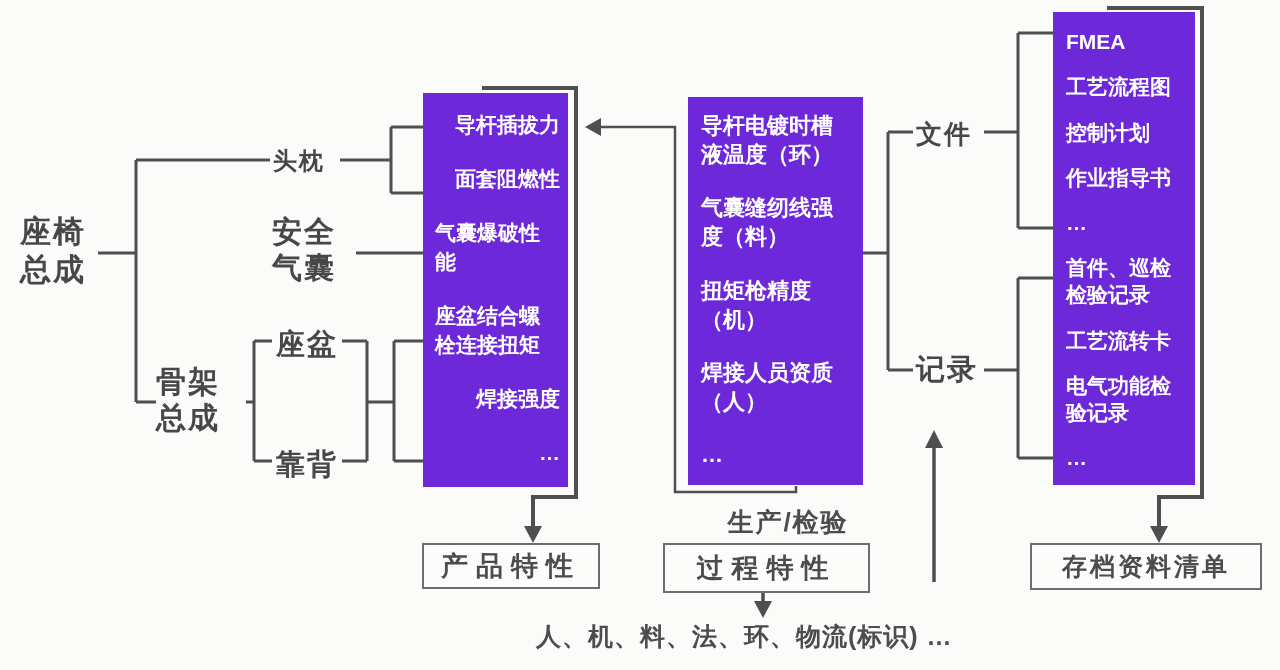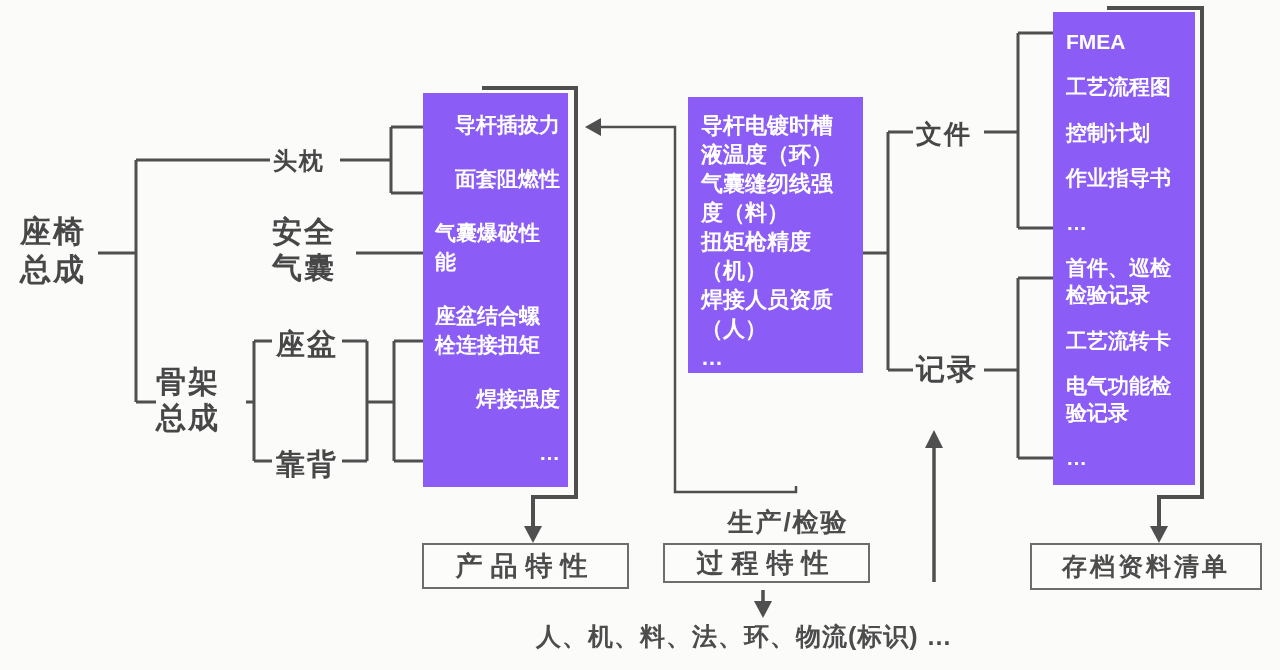--- a/index.html
+++ b/index.html
@@ -6,21 +6,21 @@
   .canvas{
     position:relative;width:1280px;height:670px;background:#fbfbfa;overflow:hidden;
     font-family:"Liberation Sans", sans-serif;
   }
   .connectors{position:absolute;left:0;top:0;width:1280px;height:670px;}
   .lbl{
     position:absolute;color:#474747;font-weight:600;white-space:pre-line;
     letter-spacing:2px;line-height:37px;
   }
   .gbox{
-    position:absolute;background:#8b5cf6;color:#ffffff;font-weight:700;
+    position:absolute;background:#6d28d9;color:#ffffff;font-weight:700;
     box-sizing:border-box;display:flex;flex-direction:column;justify-content:space-between;
   }
   .gitem{white-space:normal;}
   .wbox{
     position:absolute;background:#fcfcfb;border:2px solid #6d6d6d;box-sizing:border-box;
     display:flex;align-items:center;justify-content:center;
     color:#4c4c4c;font-weight:600;
   }
   .caption{position:absolute;color:#4c4c4c;font-weight:600;}
 </style>
@@ -65,21 +65,21 @@
 
   <div class="gbox" style="left:423px;top:93px;width:145px;height:394px;padding:17px 8px 20px 12px;font-size:21px;line-height:29px;align-items:flex-end;">
     <div class="gitem">导杆插拔力</div>
     <div class="gitem">面套阻燃性</div>
     <div class="gitem">气囊爆破性能</div>
     <div class="gitem">座盆结合螺栓连接扭矩</div>
     <div class="gitem">焊接强度</div>
     <div class="gitem">…</div>
   </div>
 
-  <div class="gbox" style="left:688px;top:97px;width:175px;height:276px;padding:14px 10px 16px 13px;font-size:22px;line-height:29px;">
+  <div class="gbox" style="left:688px;top:97px;width:175px;height:388px;padding:14px 10px 16px 13px;font-size:22px;line-height:29px;">
     <div class="gitem">导杆电镀时槽液温度（环）</div>
     <div class="gitem">气囊缝纫线强度（料）</div>
     <div class="gitem">扭矩枪精度（机）</div>
     <div class="gitem">焊接人员资质（人）</div>
     <div class="gitem">…</div>
   </div>
 
   <div class="lbl" style="left:916px;top:116px;font-size:26px;">文件</div>
   <div class="lbl" style="left:916px;top:351px;font-size:29px;">记录</div>
 
@@ -88,20 +88,20 @@
     <div class="gitem">工艺流程图</div>
     <div class="gitem">控制计划</div>
     <div class="gitem">作业指导书</div>
     <div class="gitem">…</div>
     <div class="gitem">首件、巡检检验记录</div>
     <div class="gitem">工艺流转卡</div>
     <div class="gitem">电气功能检验记录</div>
     <div class="gitem">…</div>
   </div>
 
-  <div class="wbox" style="left:422px;top:543px;width:207px;height:46px;font-size:27px;letter-spacing:8px;">产品特性</div>
-  <div class="wbox" style="left:663px;top:543px;width:207px;height:40px;font-size:27px;letter-spacing:8px;">过程特性</div>
+  <div class="wbox" style="left:422px;top:543px;width:178px;height:46px;font-size:27px;letter-spacing:8px;">产品特性</div>
+  <div class="wbox" style="left:663px;top:543px;width:207px;height:50px;font-size:27px;letter-spacing:8px;">过程特性</div>
   <div class="wbox" style="left:1030px;top:543px;width:232px;height:47px;font-size:25px;letter-spacing:3px;">存档资料清单</div>
 
   <div class="caption" style="left:703px;top:505px;width:170px;text-align:center;font-size:26px;letter-spacing:2px;">生产/检验</div>
   <div class="caption" style="left:536px;top:620px;font-size:25px;letter-spacing:1px;">人、机、料、法、环、物流(标识) …</div>
 
 </div>
 
 </body></html>

